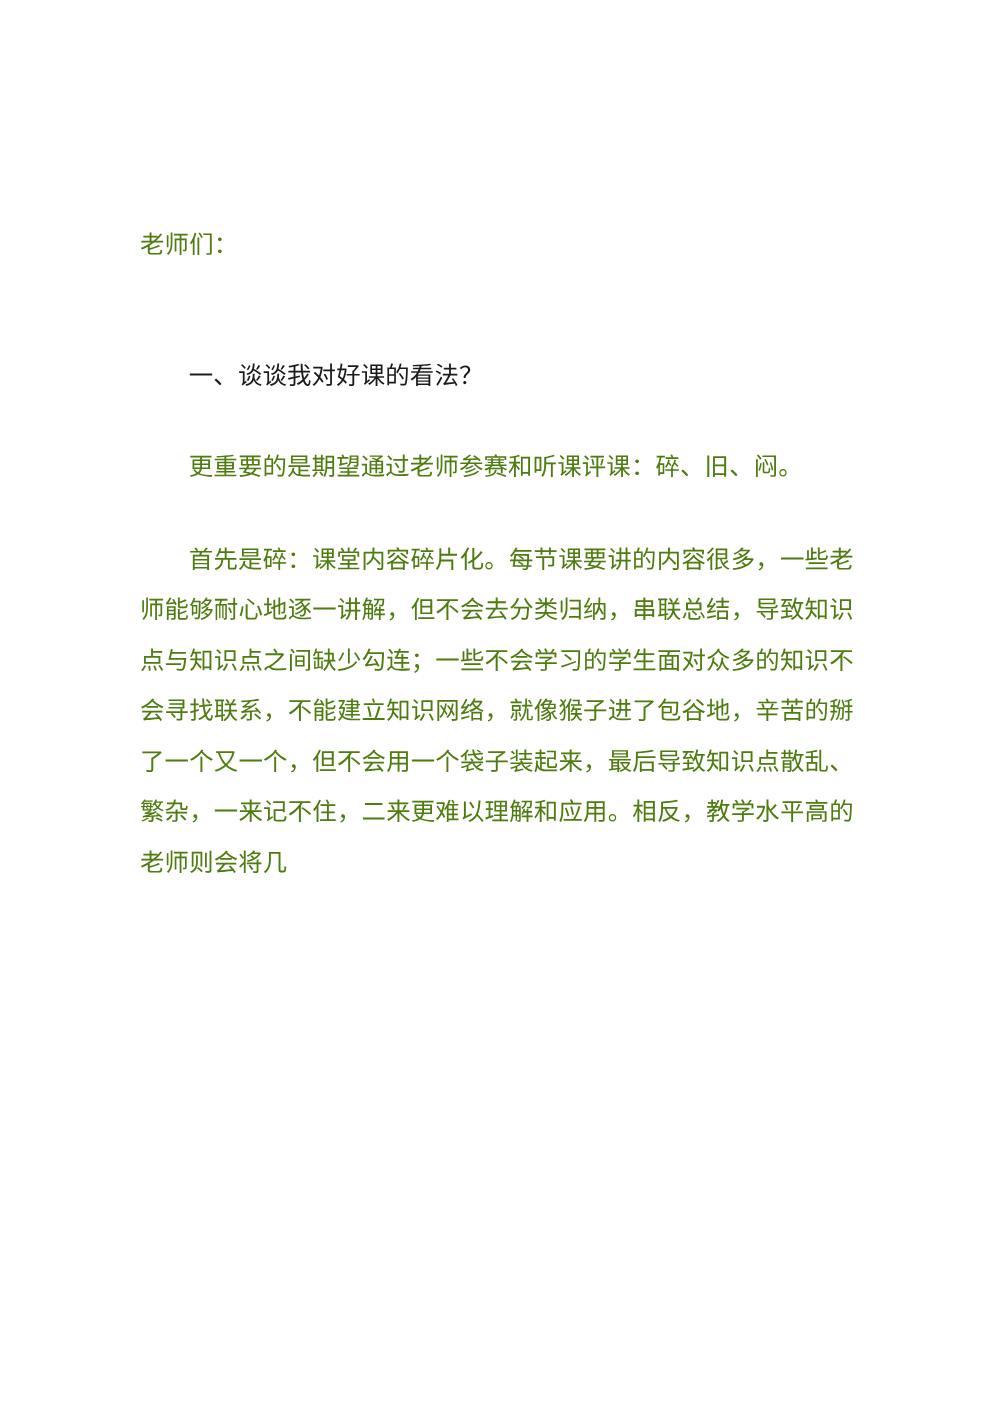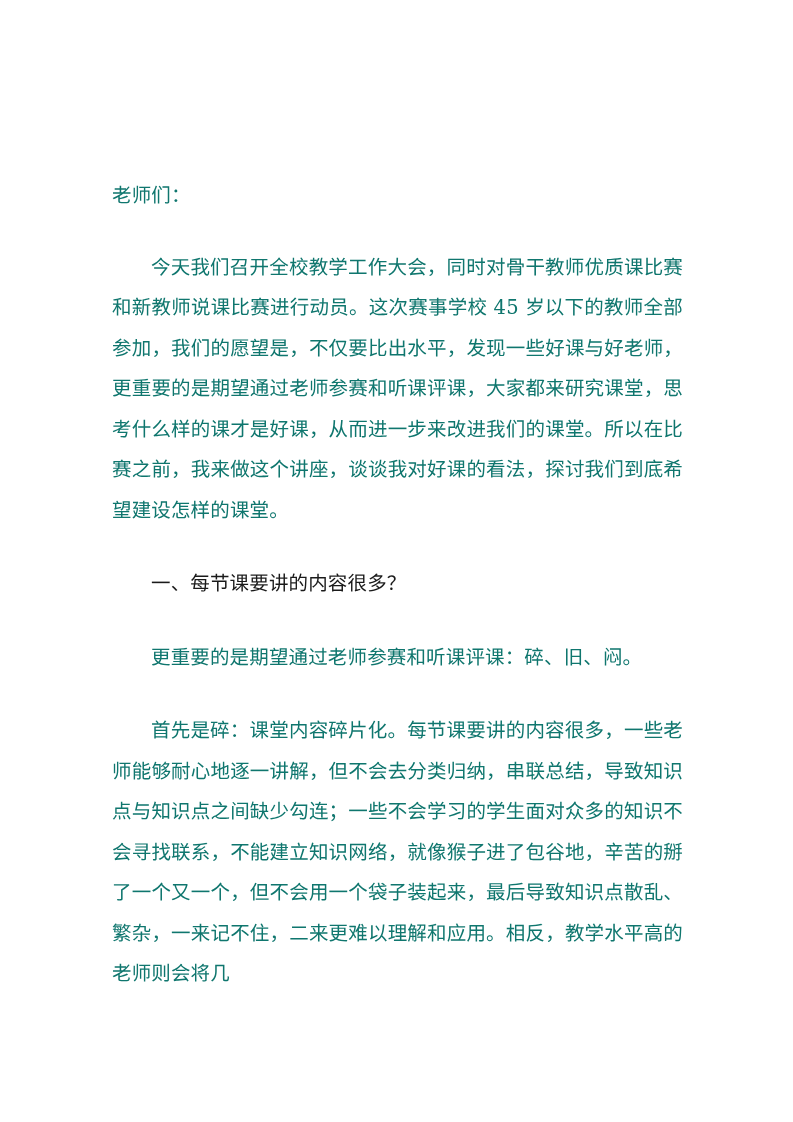--- a/index.html
+++ b/index.html
@@ -35,21 +35,21 @@
     width: 571px;
   }
 
   .para {
     margin: 0;
     font-size: 19.5px;
     line-height: 40.5px;
     letter-spacing: 0.15px;
     text-align: justify;
     text-justify: inter-ideograph;
-    color: #0f766e;
+    color: #4d7c0f;
     font-family: "DejaVu Serif", "Liberation Serif", serif;
   }
 
   .para.indent {
     text-indent: 2em;
   }
 
   
   .gap-salutation { height: 31px; }
   .gap-block      { height: 33px; }
@@ -70,25 +70,24 @@
 <body>
 
 <div class="page">
 
   <div class="text-column">
 
     <p class="para">老师们：</p>
 
     <div class="gap-salutation"></div>
 
-    <p class="para indent">今天我们召开全校教学工作大会，同时对骨干教师优质课比赛和新教师说课比赛进行动员。这次赛事学校 45 岁以下的教师全部参加，我们的愿望是，不仅要比出水平，发现一些好课与好老师，更重要的是期望通过老师参赛和听课评课，大家都来研究课堂，思考什么样的课才是好课，从而进一步来改进我们的课堂。所以在比赛之前，我来做这个讲座，谈谈我对好课的看法，探讨我们到底希望建设怎样的课堂。</p>
 
     <div class="gap-block"></div>
 
-    <h2 class="heading">一、每节课要讲的内容很多？</h2>
+    <h2 class="heading">一、谈谈我对好课的看法？</h2>
 
     <div class="gap-heading"></div>
 
     <p class="para indent">更重要的是期望通过老师参赛和听课评课：碎、旧、闷。</p>
 
     <div class="gap-block"></div>
 
     <p class="para indent">首先是碎：课堂内容碎片化。每节课要讲的内容很多，一些老师能够耐心地逐一讲解，但不会去分类归纳，串联总结，导致知识点与知识点之间缺少勾连；一些不会学习的学生面对众多的知识不会寻找联系，不能建立知识网络，就像猴子进了包谷地，辛苦的掰了一个又一个，但不会用一个袋子装起来，最后导致知识点散乱、繁杂，一来记不住，二来更难以理解和应用。相反，教学水平高的老师则会将几</p>
 
   </div>

